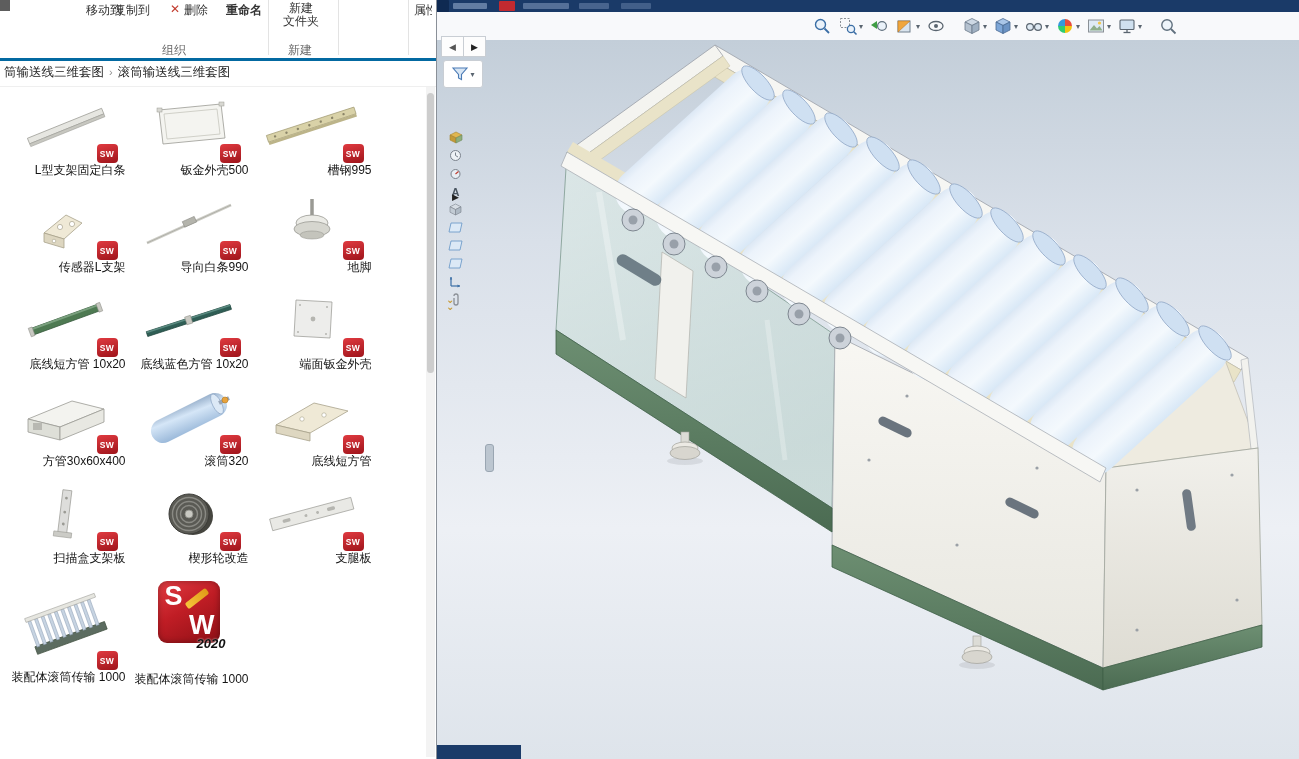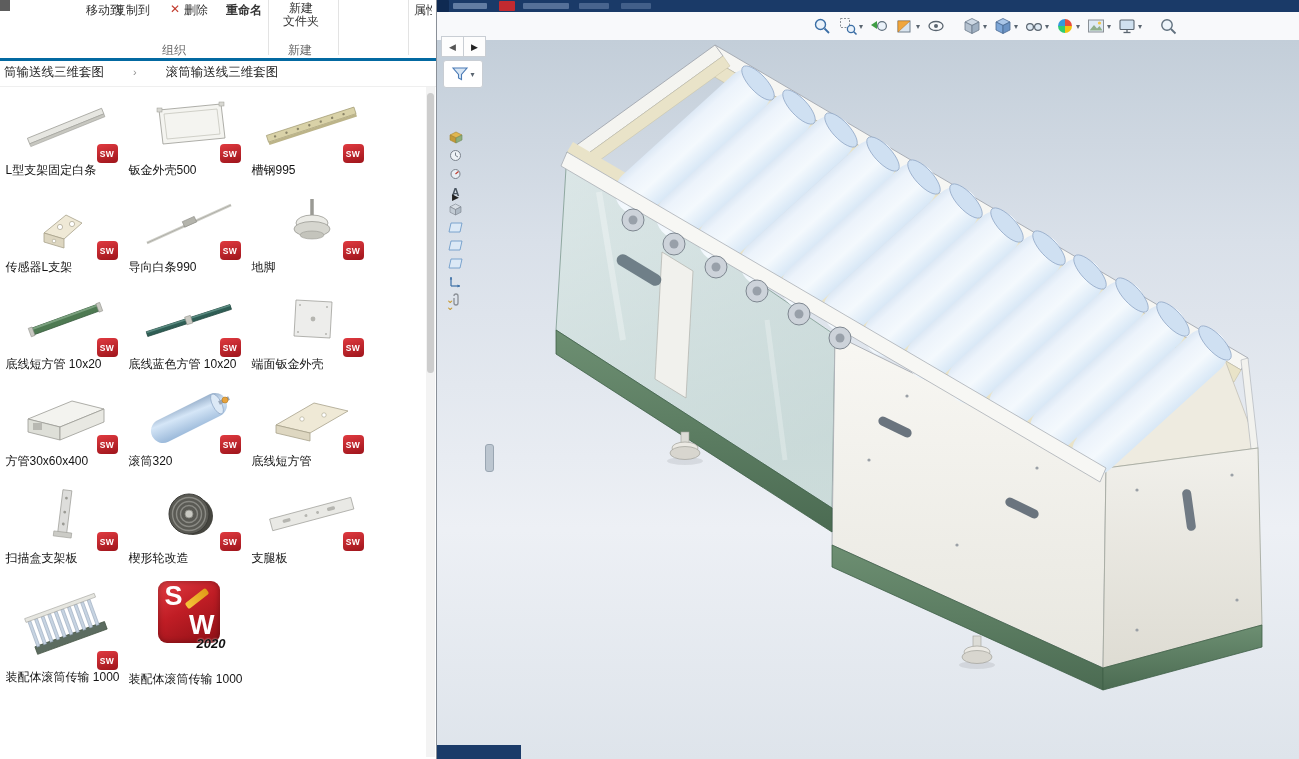--- a/index.html
+++ b/index.html
@@ -9,25 +9,25 @@
   
   .explorer{position:absolute;left:0;top:0;width:437px;height:759px;background:#fff;border-right:1px solid #8a9098;box-sizing:border-box;}
   .ribbon{position:absolute;left:0;top:0;right:0;height:58px;background:#fff;border-bottom:3px solid #0369a1;}
   .rb{position:absolute;top:2px;font-size:12px;color:#333;white-space:nowrap;cursor:default;}
   .group-label{position:absolute;top:42px;font-size:12px;color:#6a6a6a;}
   .vsep{position:absolute;top:0;bottom:3px;width:1px;background:#e3e3e3;}
   .frag-corner{position:absolute;left:0;top:0;width:10px;height:11px;background:#5d5d5d;}
   .del-x{color:#c23b2e;font-weight:bold;font-size:12px;}
   .two-line{line-height:13px;text-align:center;}
   .props{overflow:hidden;width:18px;}
-  .breadcrumb{position:absolute;top:58px;left:0;right:0;height:28px;border-bottom:1px solid #efefef;display:flex;align-items:center;font-size:12.5px;color:#222;gap:24px;}
+  .breadcrumb{position:absolute;top:58px;left:0;right:0;height:28px;border-bottom:1px solid #efefef;display:flex;align-items:center;font-size:12.5px;color:#222;}
   .crumb{padding:0 4px;cursor:default;}
   .crumb-sep{color:#909090;padding:0 1px;font-size:11px;}
   .files{position:absolute;top:94px;left:4px;width:372px;display:grid;grid-template-columns:repeat(3,123px);}
-  .file-item{text-align:left;margin-bottom:13px;}
+  .file-item{text-align:right;margin-bottom:13px;}
   .thumb{position:relative;width:104px;height:66px;margin:0 auto;}
   .thumb.tall{height:88px;}
   .thumb svg{width:100%;height:100%;}
   .sw-badge{position:absolute;right:0px;bottom:-3px;width:21px;height:19px;background:linear-gradient(165deg,#e03a40,#9e141b);border-radius:4px;color:#fff;font-size:8.5px;font-weight:bold;display:flex;align-items:center;justify-content:center;box-shadow:0 0 0 1px rgba(255,255,255,.7);letter-spacing:.5px;}
   .fname{font-size:12px;line-height:15px;color:#141414;max-width:120px;margin:3px auto 0;}
   .exp-scroll{position:absolute;right:1px;top:87px;width:9px;bottom:2px;background:#f3f3f3;}
   .exp-thumbd{position:absolute;left:1px;right:1px;top:6px;height:280px;background:#cdcdcd;border-radius:4px;}
 
   
   .swlogo{position:relative;width:62px;height:62px;margin:2px auto 0;background:linear-gradient(150deg,#e23d43 0%,#c01d25 45%,#8e1016 100%);border-radius:9px;box-shadow:inset 0 0 6px rgba(0,0,0,.35);}

